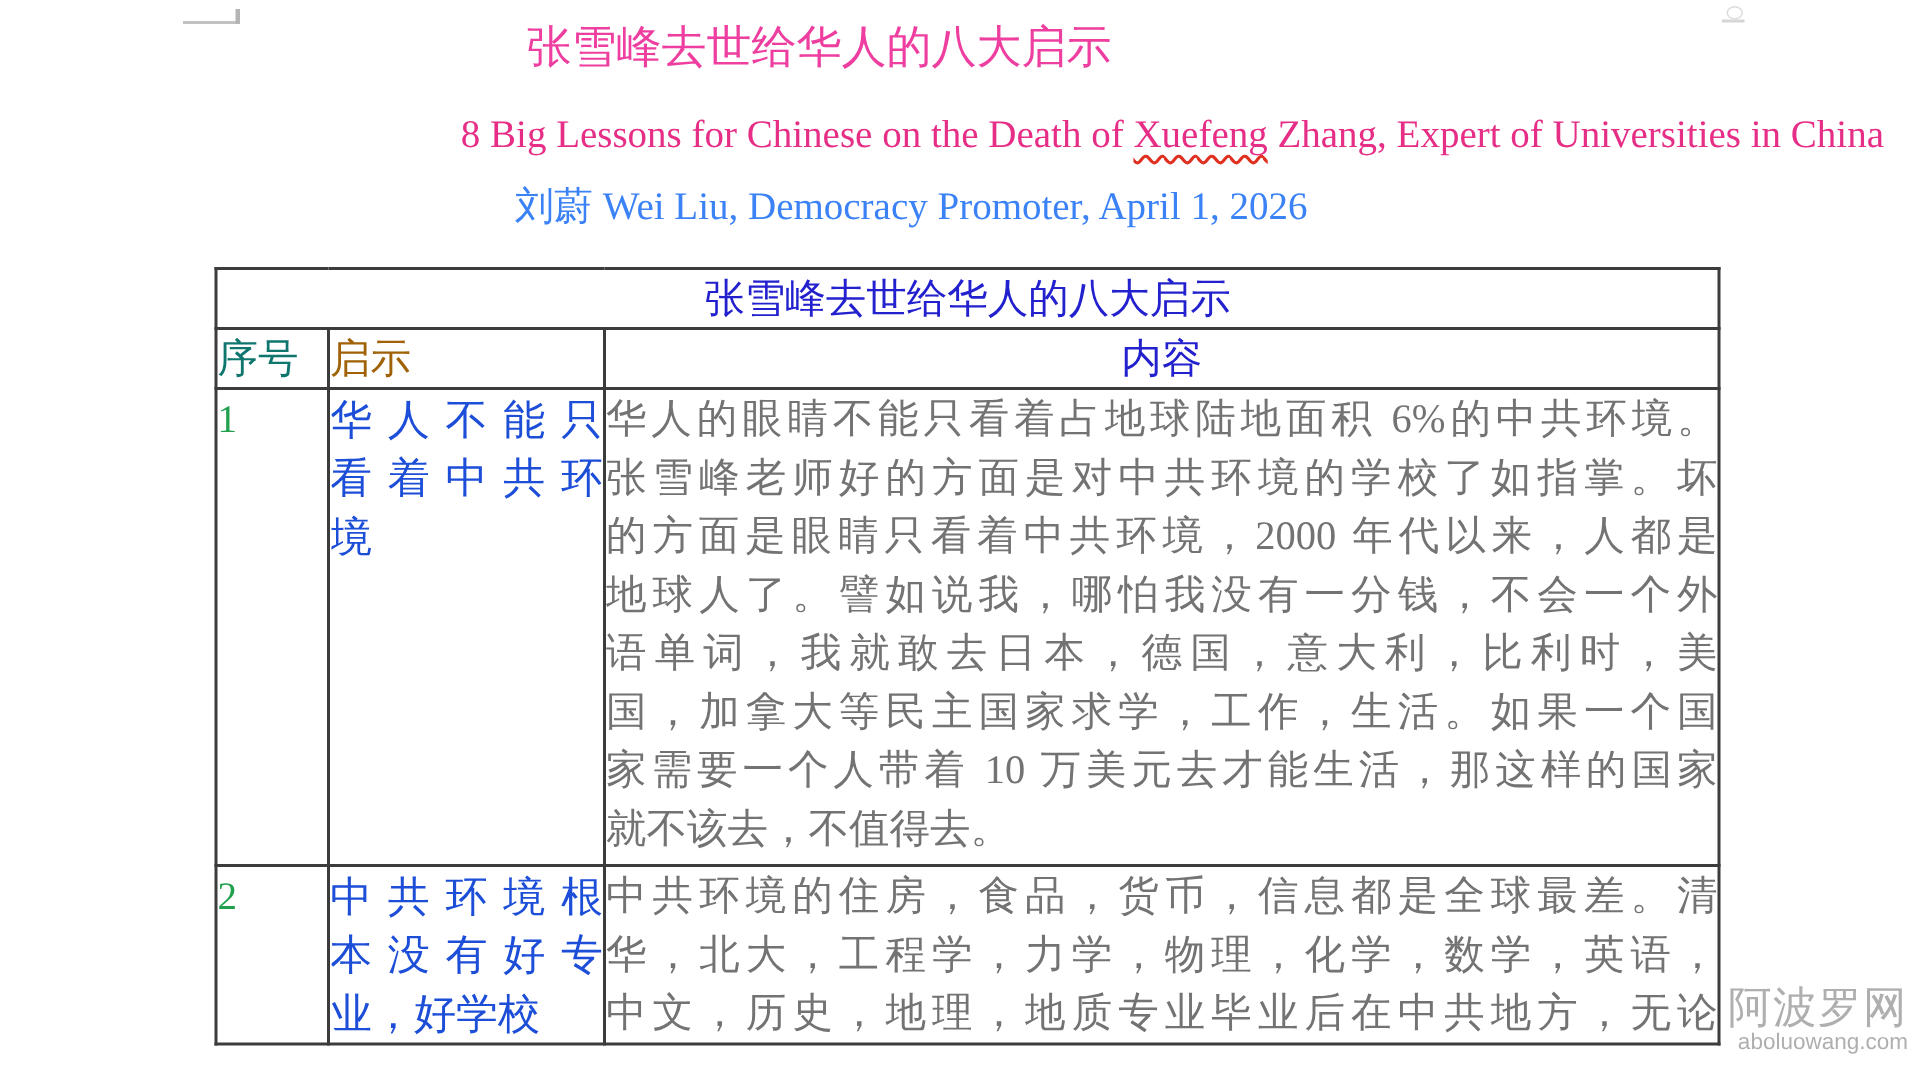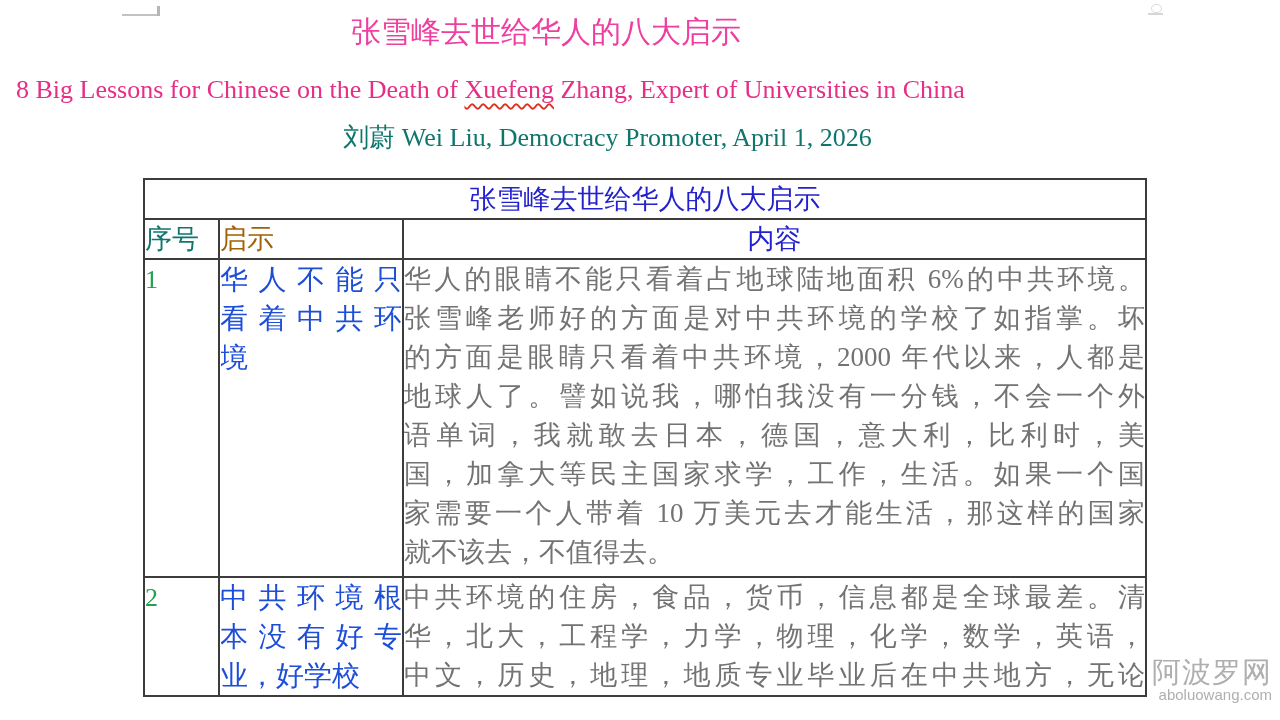--- a/index.html
+++ b/index.html
@@ -27,36 +27,36 @@
 
   
   .doc-title {
     position: absolute; top: 14px; left: 0; width: 1092px;
     text-align: center;
     font-size: 30px; line-height: 36px;
     color: #ee3fa0;
     font-family: "Liberation Serif", "DejaVu Serif", serif;
   }
   .doc-subtitle {
-    position: absolute; top: 74px; left: 16px; width: 1256px;
-    text-align: left;
+    position: absolute; top: 74px; left: 0; width: 1256px;
+    text-align: right;
     font-size: 26px; line-height: 32px;
     color: #e62e86;
   }
   .misspelled {
     text-decoration: underline wavy #e03020;
     text-decoration-thickness: 2px;
     text-underline-offset: 5px;
     text-decoration-skip-ink: none;
   }
   .doc-byline {
     position: absolute; top: 121px; left: 0; width: 1215px;
     text-align: center;
     font-size: 26px; line-height: 34px;
-    color: #0f766e;
+    color: #3b82f6;
   }
 
   
   table.lessons {
     position: absolute; left: 143px; top: 178px;
     width: 1002px;
     border-collapse: collapse;
     table-layout: fixed;
   }
   table.lessons td {

